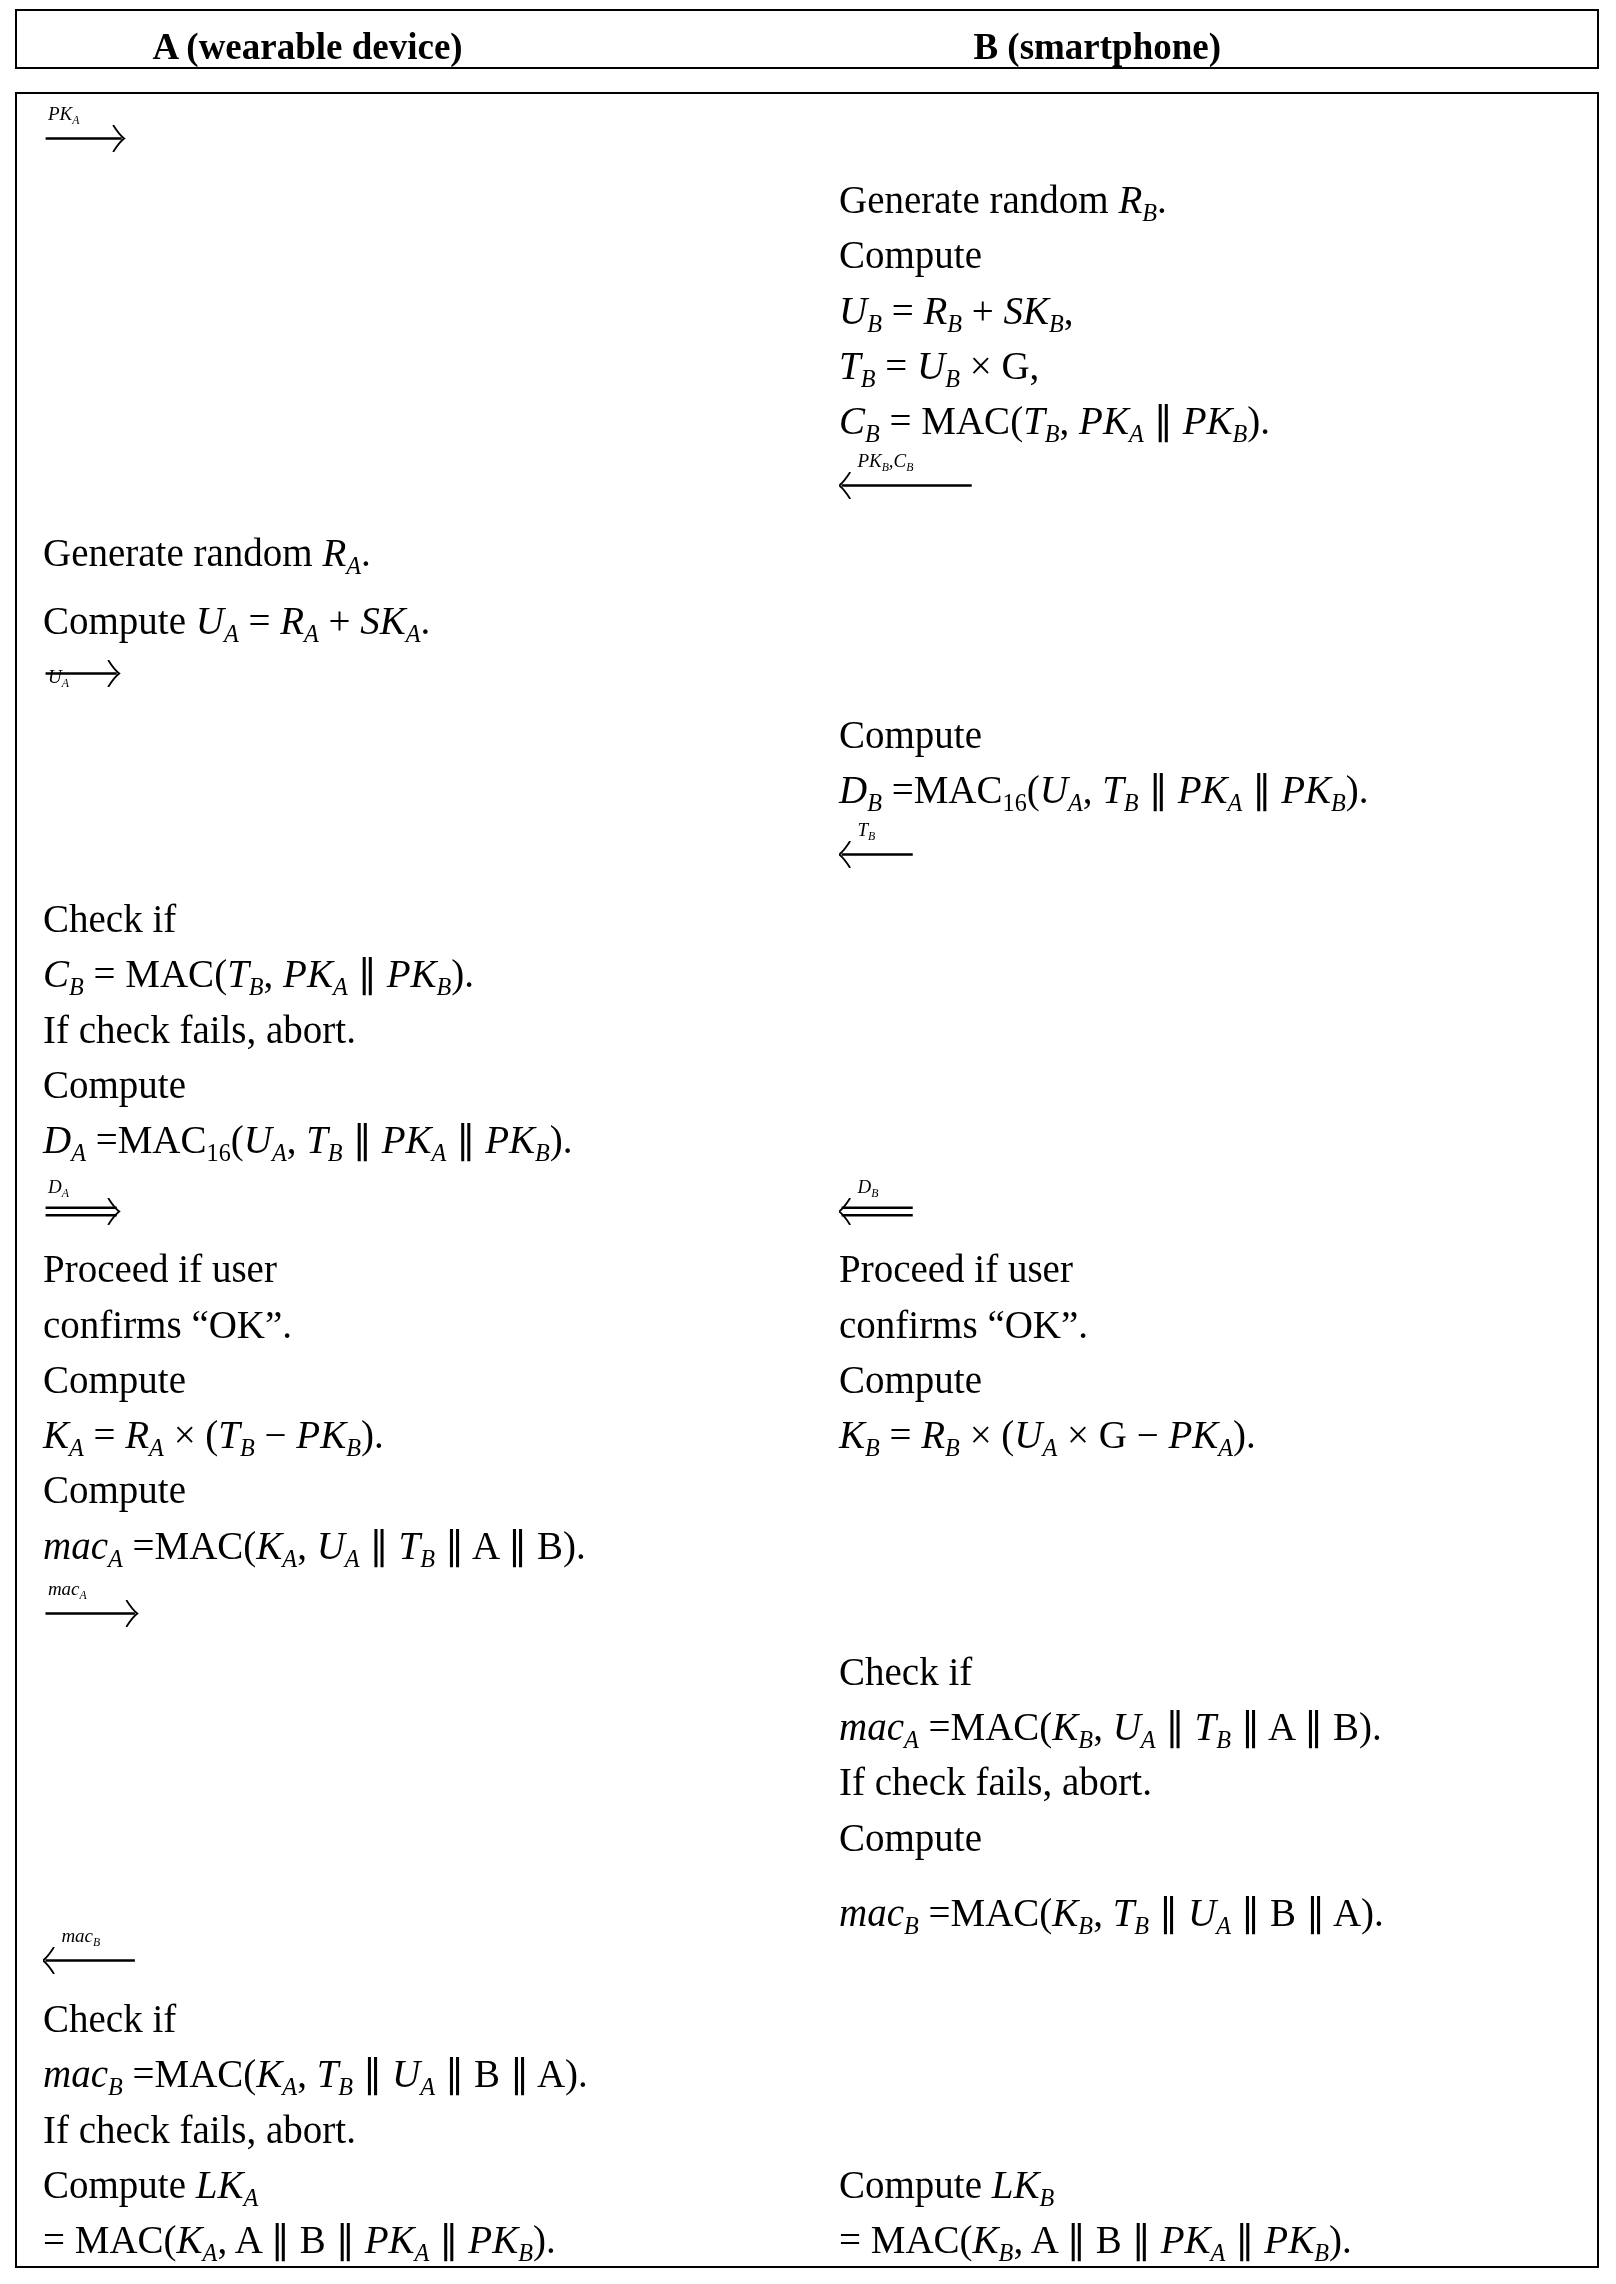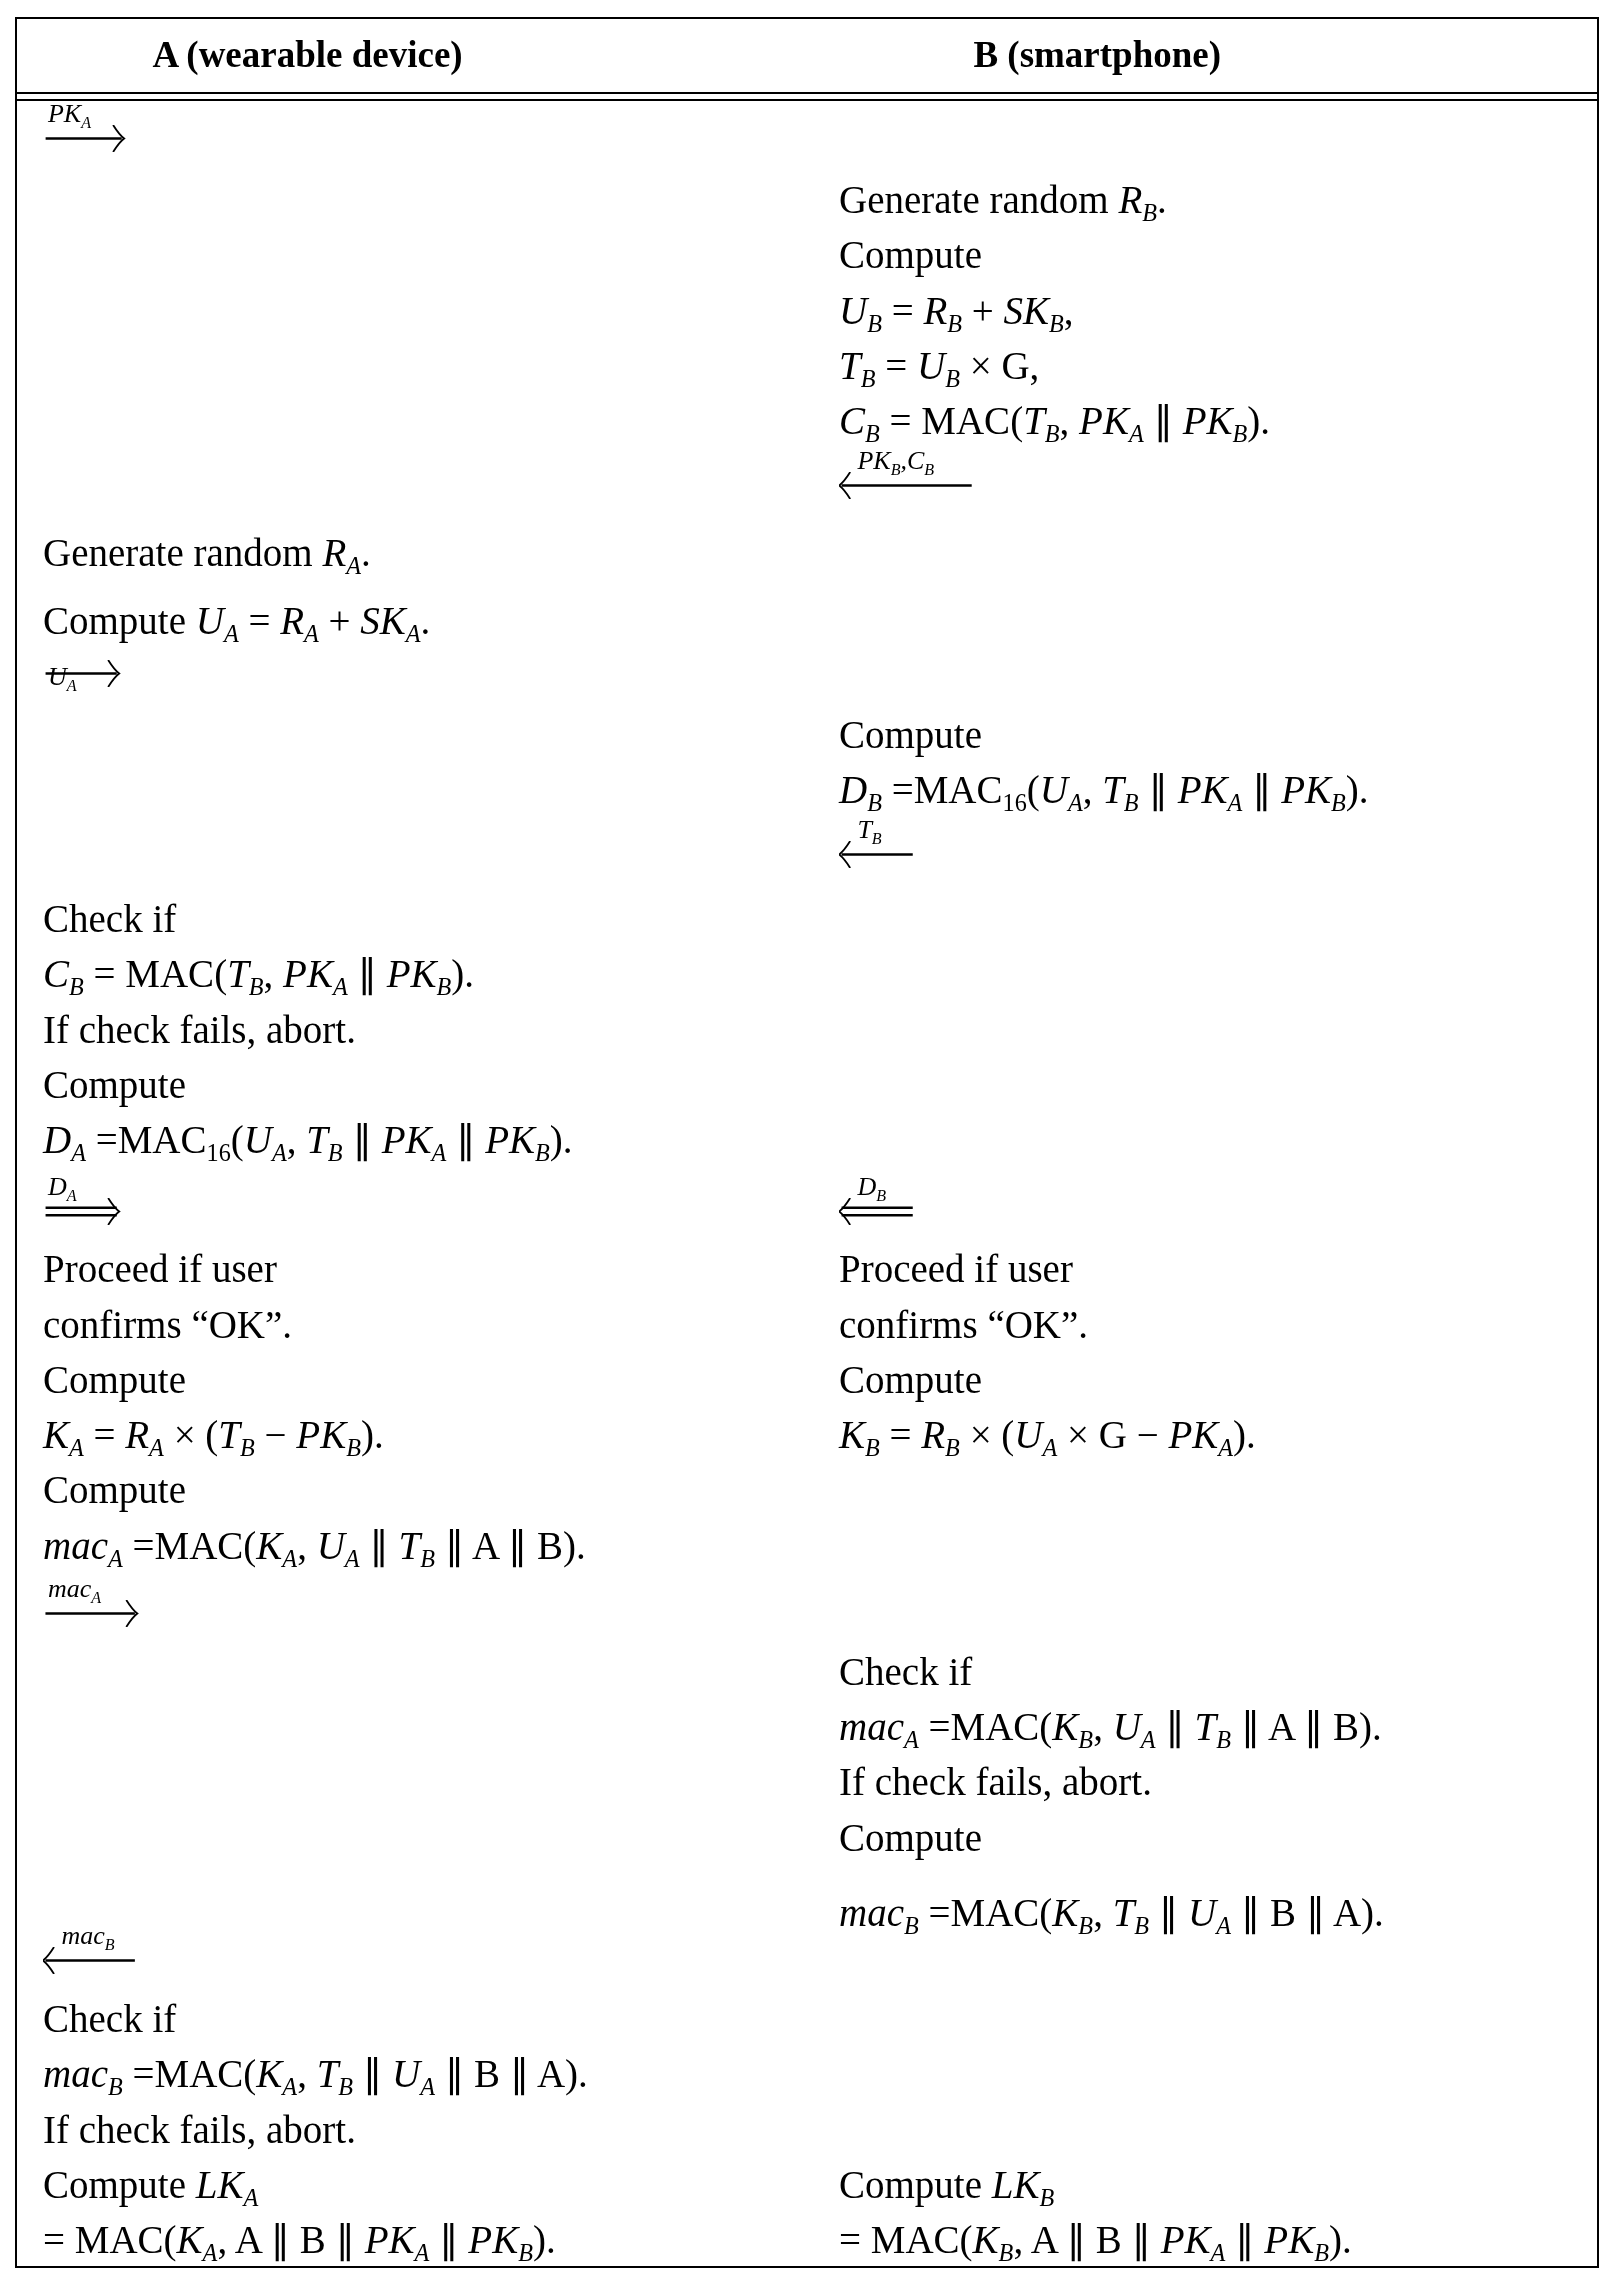--- a/index.html
+++ b/index.html
@@ -1,30 +1,30 @@
 <!DOCTYPE html>
 <html style="font-size:9.8px"><head>
 <meta charset="utf-8">
 <style>
   html, body { margin: 0; padding: 0; background: #ffffff; }
   body { width: 1616px; height: 2284px; position: relative; overflow: hidden;
          font-family: "DejaVu Serif", "Liberation Serif", serif; color: #000; }
   .box { position: absolute; left: 15.4px; width: 1584px; border: 2.5px solid #000; box-sizing: border-box; }
-  #header-box { top: 17px; height: 84px; }
+  #header-box { top: 9px; height: 60px; }
   #body-box { top: 92px; height: 2176px; }
   .hdr { position: absolute; top: 13.5px; font-weight: bold; font-size: 37px; font-family: "Liberation Serif", serif; }
   #hdr-a { left: 135px; }
   #hdr-b { left: 956px; }
   .line { position: absolute; font-size: 39px; line-height: 55px; white-space: nowrap; font-family: "Liberation Serif", serif; }
   .col-a { left: 43px; }
   .col-b { left: 839px; }
   .m { font-style: italic; }
   sub { font-size: 0.62em; vertical-align: -0.35em; line-height: 0; }
   .arrow { position: absolute; height: 55px; }
-  .arrow .lbl { position: absolute; top: 0; font-size: 26px; font-style: italic; font-family: "Liberation Serif", serif; white-space: nowrap; line-height: 31px; }
+  .arrow .lbl { position: absolute; top: 0; font-size: 19px; font-style: italic; font-family: "Liberation Serif", serif; white-space: nowrap; line-height: 31px; }
   .arrow svg { position: absolute; top: 27px; left: 0; }
 </style>
 </head>
 <body>
 
 <div class="box" id="header-box">
   <span class="hdr" id="hdr-a">A (wearable device)</span>
   <span class="hdr" id="hdr-b">B (smartphone)</span>
 </div>
 

